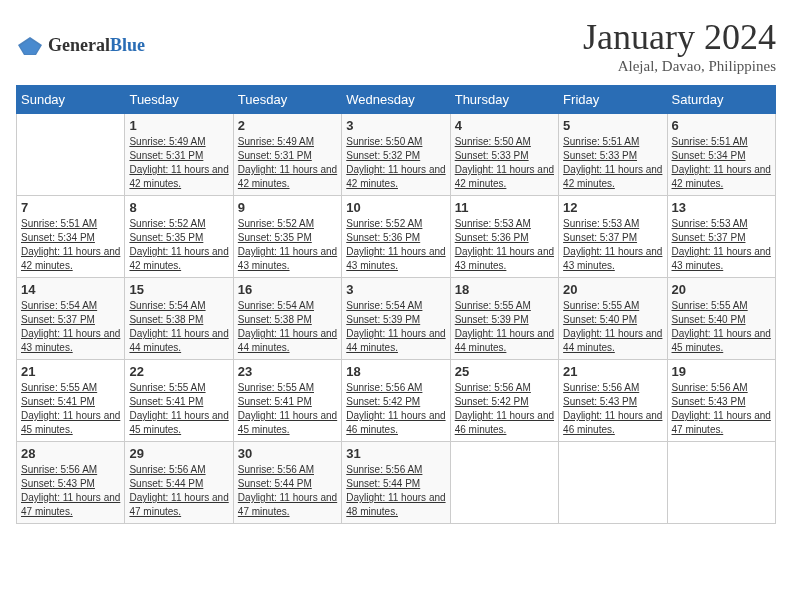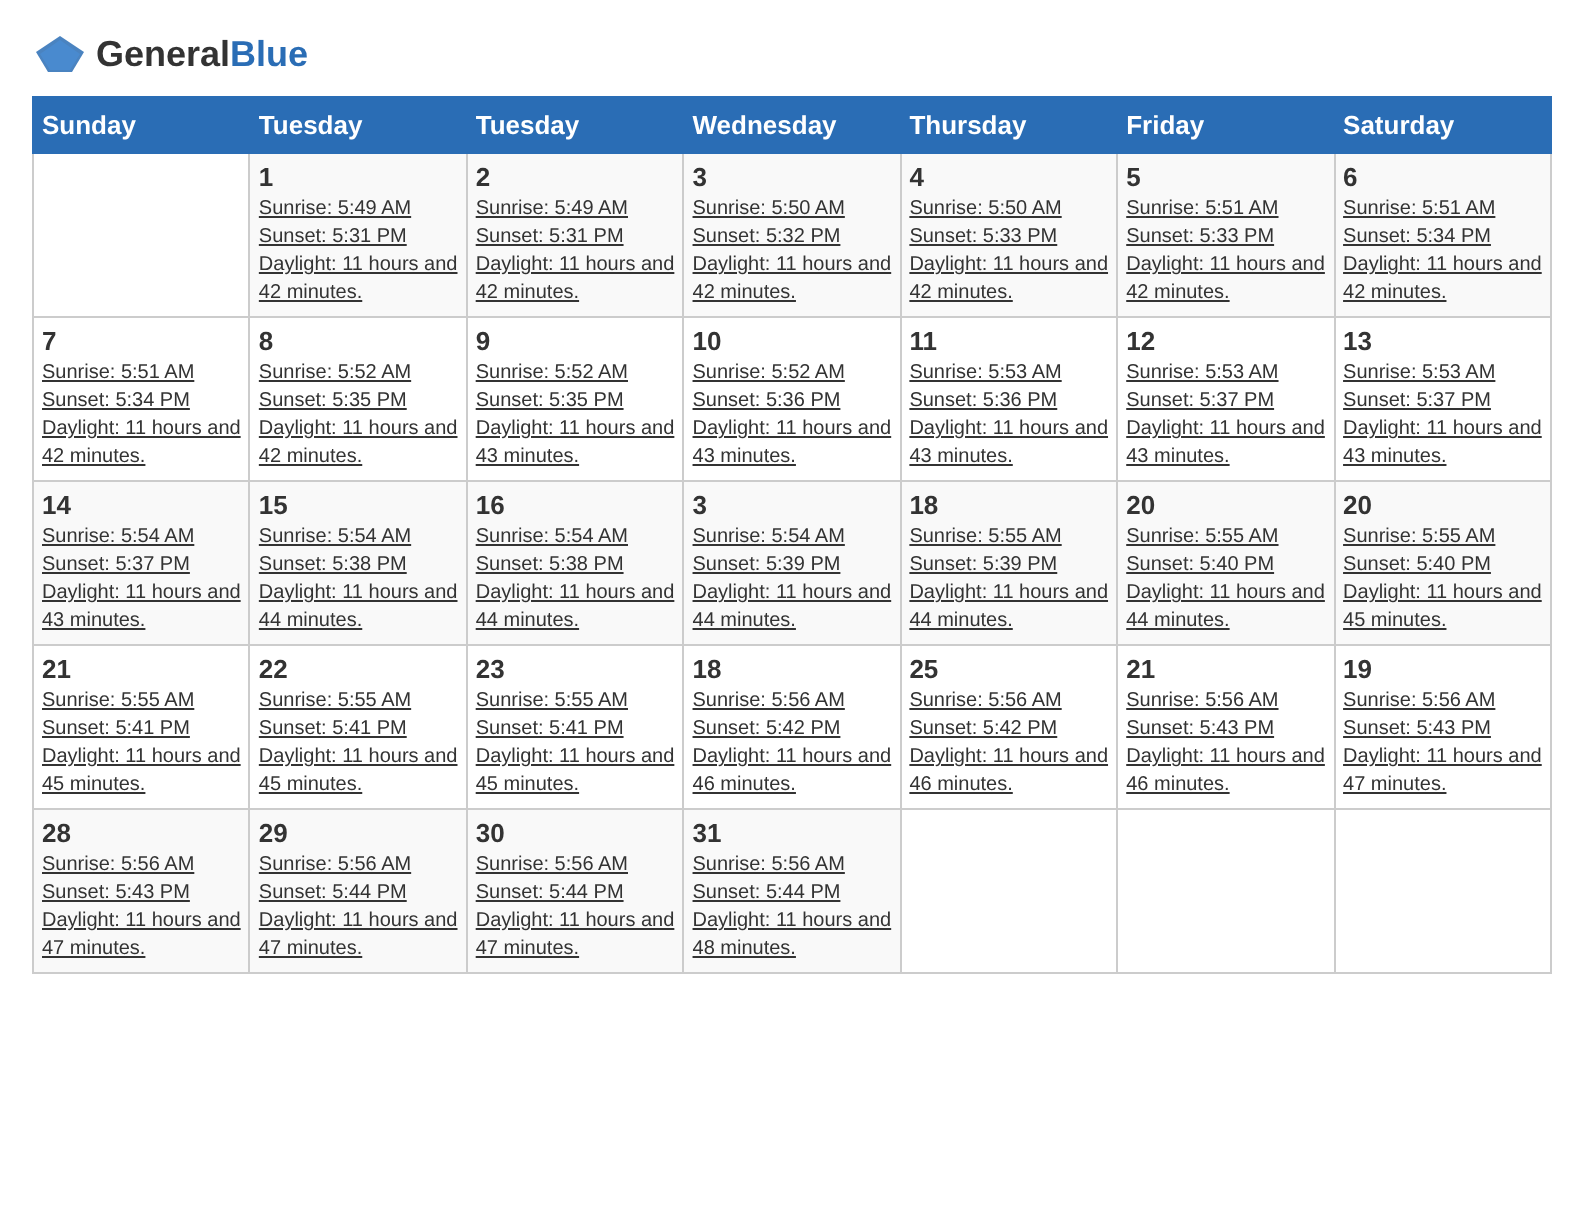--- a/index.html
+++ b/index.html
@@ -8,20 +8,21 @@
       background: #fff;
       width: 792px;
       min-height: 612px;
       padding: 16px;
     }
     .header-area {
       display: flex;
       justify-content: space-between;
       align-items: center;
       margin-bottom: 10px;
+      font-family: Liberation Serif, serif;
     }
     .logo {
       display: flex;
       align-items: center;
       gap: 4px;
     }
     .logo-text-general {
       font-size: 18px;
       font-weight: bold;
       color: #333;
@@ -51,21 +52,21 @@
       width: 100%;
       border-collapse: collapse;
       font-size: 11px;
     }
     .calendar-table thead tr th {
       background-color: #2a6db5;
       color: #fff;
       padding: 6px 4px;
       text-align: left;
       font-size: 13px;
-      font-weight: bold;
+      font-weight: normal;
       border: 1px solid #2a6db5;
     }
     .calendar-table tbody tr td {
       border: 1px solid #ccc;
       vertical-align: top;
       padding: 4px;
       width: calc(100% / 7);
       min-height: 80px;
       background: #fff;
     }
@@ -95,20 +96,24 @@
 <div class="header-area">
   <div class="logo">
     <svg class="logo-icon" viewBox="0 0 28 22" xmlns="http://www.w3.org/2000/svg">
       <polygon points="14,2 26,10 20,20 8,20 2,10" fill="#2a6db5" opacity="0.85"></polygon>
       <polygon points="14,4 24,11 19,19 9,19 4,11" fill="#4a90d9" opacity="0.6"></polygon>
     </svg>
     <div>
       <span class="logo-text-general">General</span><span class="logo-text-blue">Blue</span>
     </div>
   </div>
+  <div class="title-area">
+    <div class="month-title">January 2024</div>
+    <div class="location-title">Alejal, Davao, Philippines</div>
+  </div>
 </div>
 
 <table class="calendar-table">
   <thead>
     <tr>
     <th>Sunday</th>
         <th>Tuesday</th>
         <th>Tuesday</th>
         <th>Wednesday</th>
         <th>Thursday</th>

